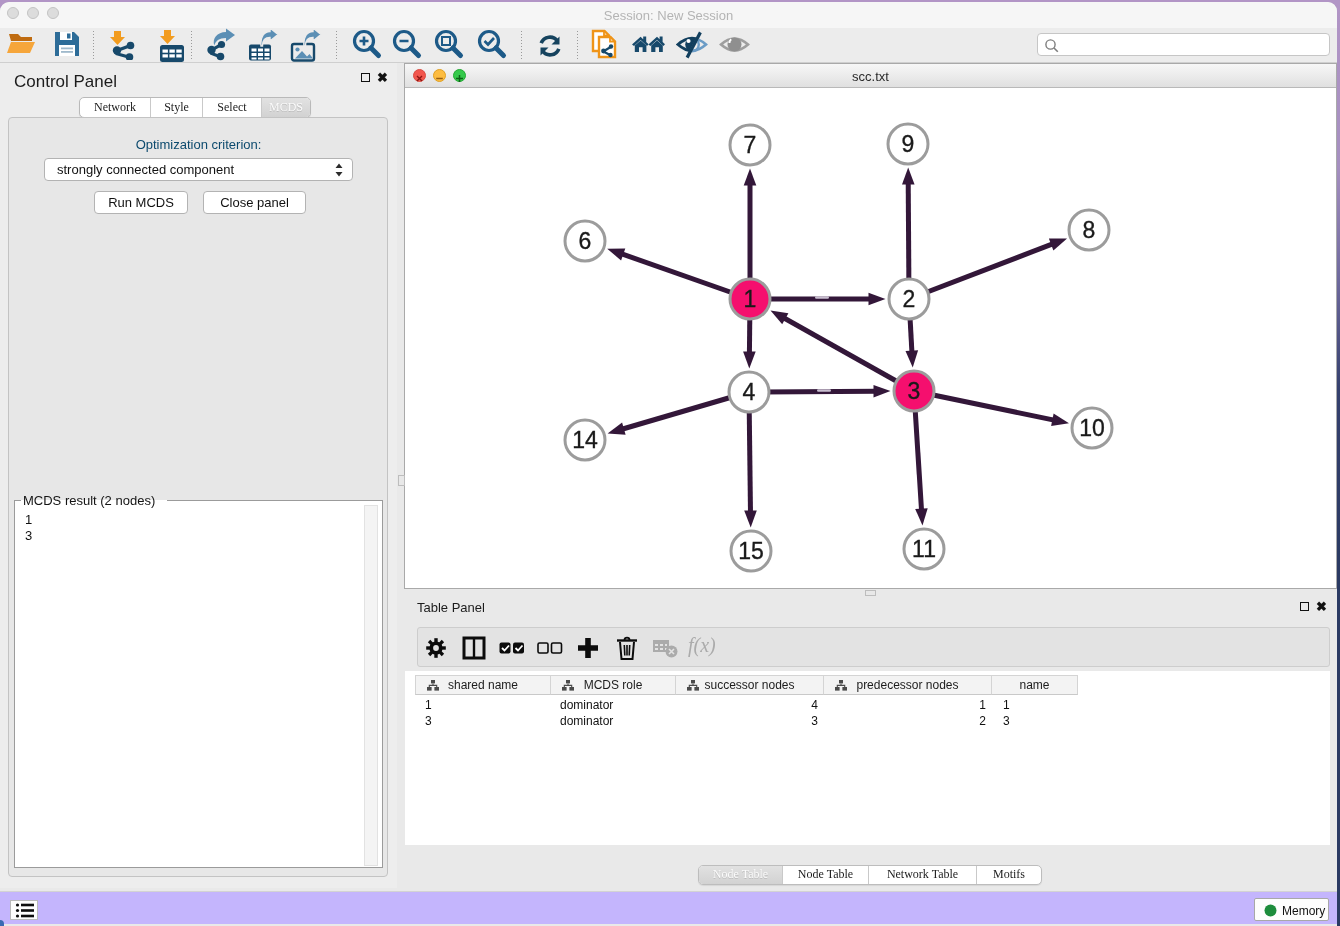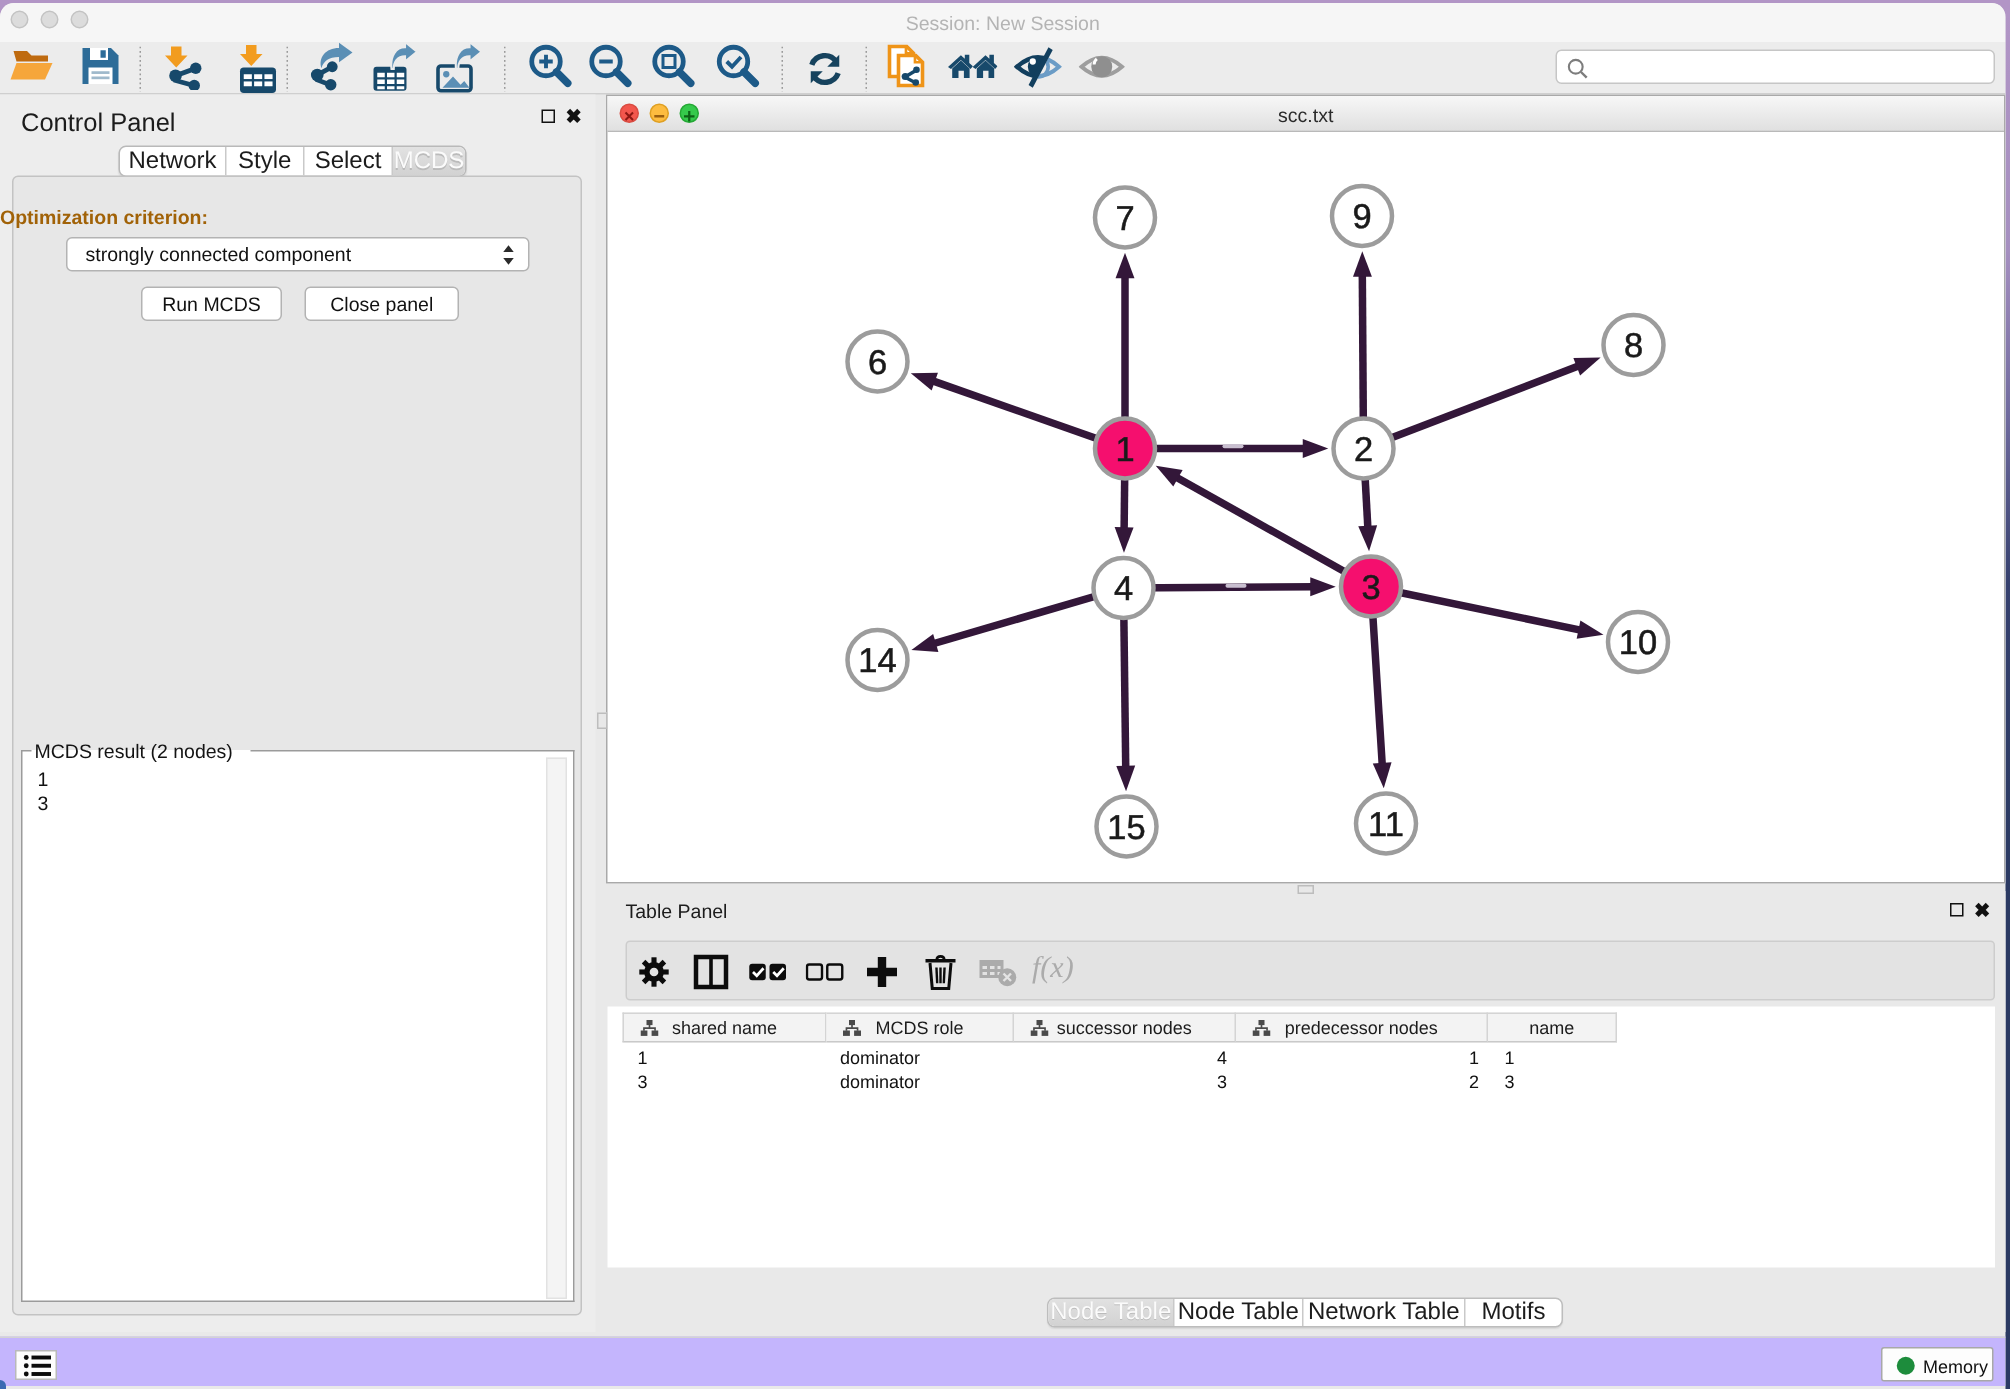--- a/index.html
+++ b/index.html
@@ -20,26 +20,26 @@
   background-image:linear-gradient(#9a9a9a 33%, rgba(0,0,0,0) 0%);
   background-size:1px 3px; }
 .ticon { position:absolute; top:0px; }
 #search { position:absolute; left:1037px; top:31px; width:293px; height:23px; background:#fff; border:1px solid #c6c6c6; border-radius:4px; }
 
 #cp { position:absolute; left:0; top:61px; width:397px; height:825px; background:#ededed; }
 #cpTitle { position:absolute; left:14px; top:9px; font-size:17px; color:#1c1c1c; }
 #cpContent { position:absolute; left:8px; top:54px; width:380px; height:760px; background:#e7e7e7; border:1px solid #c3c3c3; border-radius:4px;}
 .tabbar { position:absolute; display:flex; height:21px; border:1px solid #b9b9b9; border-radius:5px; background:#fff; overflow:hidden;
   box-shadow:0 1px 1px rgba(0,0,0,0.08); }
-.tab { font-size:16px; color:#1c1c1c; text-align:center; line-height:19px; border-right:1px solid #c9c9c9; }
+.tab { font-size:12px; color:#1c1c1c; text-align:center; line-height:19px; border-right:1px solid #c9c9c9;font-family:Liberation Serif, serif; }
 .tab:last-child { border-right:none; }
 .tabsel { background:linear-gradient(#e2e2e2,#d2d2d2); color:#fbfbfb; text-shadow:0 1px 0 #bbb; }
 .floatbtn { position:absolute; width:9px; height:9px; border:1.5px solid #111; background:transparent; }
 .closex { position:absolute; font-size:13px; font-weight:bold; color:#111; line-height:12px;}
-#optlabel { position:absolute; left:0; top:74px; width:397px; font-size:13px; color:#a16207;font-weight:bold; }
+#optlabel { position:absolute; left:0; top:74px; width:397px; text-align:center; font-size:13px; color:#0c4a6e; }
 #combo { position:absolute; left:44px; top:95px; width:309px; height:23px; background:#fff; border:1px solid #b3b3b3; border-radius:4px;
   font-size:13px; color:#111; line-height:21px; padding-left:12px; }
 #combo .arrows { position:absolute; right:9px; top:4px; }
 .btn { position:absolute; height:23px; background:#fff; border:1px solid #b3b3b3; border-radius:4px;
   font-size:13px; color:#111; text-align:center; line-height:21px; }
 #resultbox { position:absolute; left:14px; top:437px; width:369px; height:368px; background:#fff;
   border:1px solid #9b9b9b; border-top:none; }
 #resultbox .topL { position:absolute; left:-1px; top:0; width:7px; height:1px; background:#9b9b9b; }
 #resultbox .topR { position:absolute; left:152px; top:0; right:-1px; height:1px; background:#9b9b9b; }
 #legend { position:absolute; left:8px; top:-7px; font-size:13px; color:#141414; }

